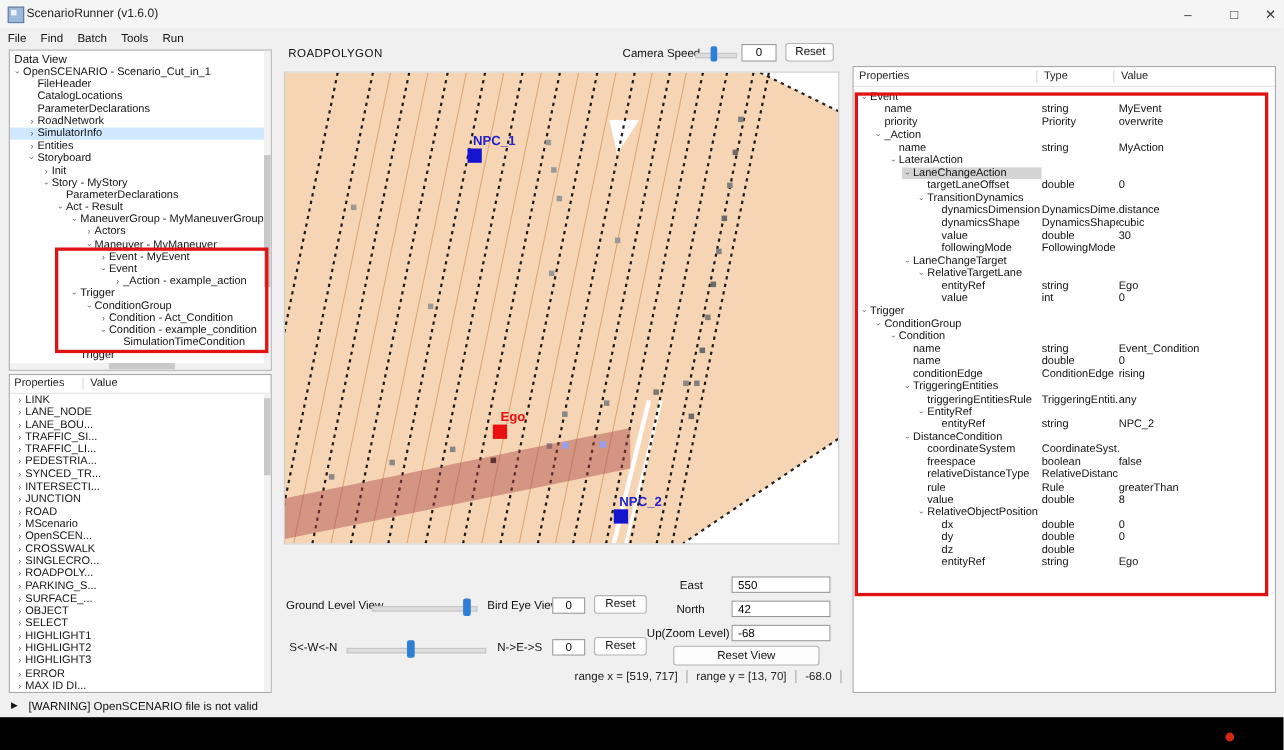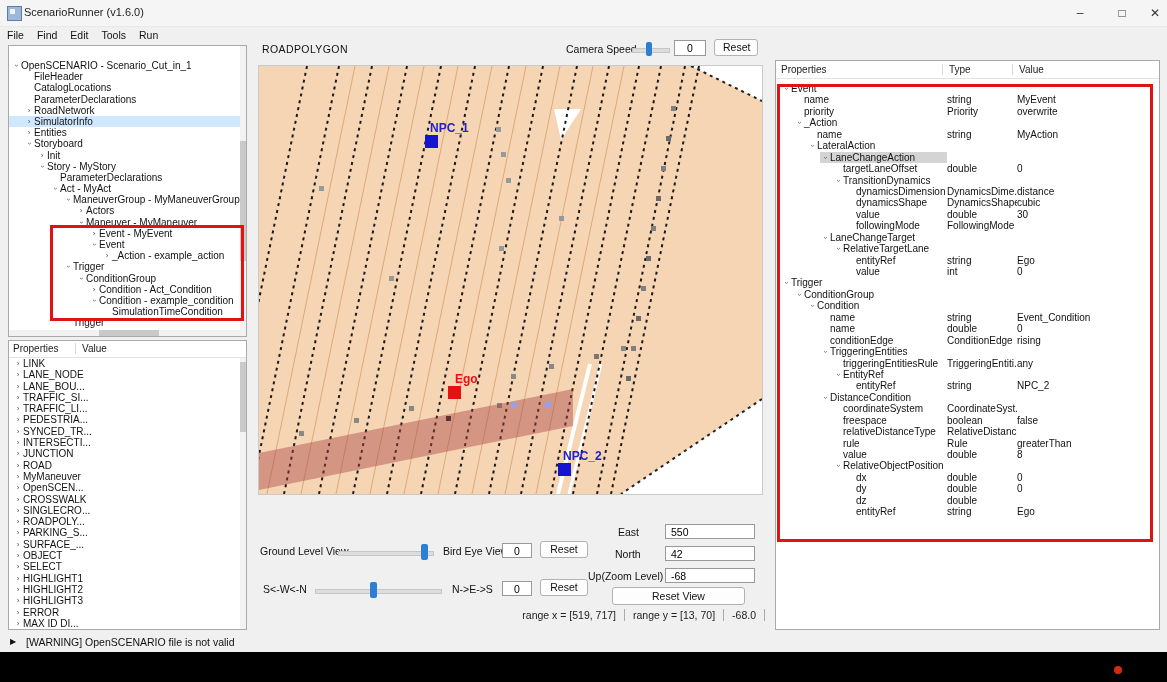--- a/index.html
+++ b/index.html
@@ -66,39 +66,40 @@
     </span>
   <span class="title">ScenarioRunner (v1.6.0)</span>
   <span class="wctl" style="left:1063px">–</span>
   <span class="wctl" style="left:1105px">□</span>
   <span class="wctl" style="left:1138px">✕</span>
 </div>
 
 <div class="abs" id="menubar" style="left:0;top:26px;width:1167px;height:18px;display:flex;gap:13px;padding-left:7px;font-size:10.5px;align-items:center">
     <span>File</span>
     <span>Find</span>
-    <span>Edit</span>
+    <span>Batch</span>
     <span>Tools</span>
     <span>Run</span>
   </div>
 
 <div class="panel" id="left-top" style="left:8px;top:45px;width:239px;height:292px;overflow:hidden">
+  <div class="ptitle">Data View</div>
   <div class="abs" style="left:0;top:14px;width:231px">
       <div class="tree-row"><span class="arw open" style="margin-left: 2px;">›</span><span>OpenSCENARIO - Scenario_Cut_in_1</span></div>
       <div class="tree-row"><span class="arw" style="margin-left: 15px;"></span><span>FileHeader</span></div>
       <div class="tree-row"><span class="arw" style="margin-left: 15px;"></span><span>CatalogLocations</span></div>
       <div class="tree-row"><span class="arw" style="margin-left: 15px;"></span><span>ParameterDeclarations</span></div>
       <div class="tree-row"><span class="arw" style="margin-left: 15px;">›</span><span>RoadNetwork</span></div>
       <div class="tree-row sel"><span class="arw" style="margin-left: 15px;">›</span><span>SimulatorInfo</span></div>
       <div class="tree-row"><span class="arw" style="margin-left: 15px;">›</span><span>Entities</span></div>
       <div class="tree-row"><span class="arw open" style="margin-left: 15px;">›</span><span>Storyboard</span></div>
       <div class="tree-row"><span class="arw" style="margin-left: 28px;">›</span><span>Init</span></div>
       <div class="tree-row"><span class="arw open" style="margin-left: 28px;">›</span><span>Story - MyStory</span></div>
       <div class="tree-row"><span class="arw" style="margin-left: 41px;"></span><span>ParameterDeclarations</span></div>
-      <div class="tree-row"><span class="arw open" style="margin-left: 41px;">›</span><span>Act - MyAct</span></div>
+      <div class="tree-row"><span class="arw open" style="margin-left: 41px;">›</span><span>Act - Result</span></div>
       <div class="tree-row"><span class="arw open" style="margin-left: 54px;">›</span><span>ManeuverGroup - MyManeuverGroup</span></div>
       <div class="tree-row"><span class="arw" style="margin-left: 67px;">›</span><span>Actors</span></div>
       <div class="tree-row"><span class="arw open" style="margin-left: 67px;">›</span><span>Maneuver - MyManeuver</span></div>
       <div class="tree-row"><span class="arw" style="margin-left: 80px;">›</span><span>Event - MyEvent</span></div>
       <div class="tree-row"><span class="arw open" style="margin-left: 80px;">›</span><span>Event</span></div>
       <div class="tree-row"><span class="arw" style="margin-left: 93px;">›</span><span>_Action - example_action</span></div>
       <div class="tree-row"><span class="arw open" style="margin-left: 54px;">›</span><span>Trigger</span></div>
       <div class="tree-row"><span class="arw open" style="margin-left: 67px;">›</span><span>ConditionGroup</span></div>
       <div class="tree-row"><span class="arw" style="margin-left: 80px;">›</span><span>Condition - Act_Condition</span></div>
       <div class="tree-row"><span class="arw open" style="margin-left: 80px;">›</span><span>Condition - example_condition</span></div>
@@ -123,21 +124,21 @@
       <div class="list-row"><span class="arw" style="margin-left: 4px;">›</span><span>LINK</span></div>
       <div class="list-row"><span class="arw" style="margin-left: 4px;">›</span><span>LANE_NODE</span></div>
       <div class="list-row"><span class="arw" style="margin-left: 4px;">›</span><span>LANE_BOU...</span></div>
       <div class="list-row"><span class="arw" style="margin-left: 4px;">›</span><span>TRAFFIC_SI...</span></div>
       <div class="list-row"><span class="arw" style="margin-left: 4px;">›</span><span>TRAFFIC_LI...</span></div>
       <div class="list-row"><span class="arw" style="margin-left: 4px;">›</span><span>PEDESTRIA...</span></div>
       <div class="list-row"><span class="arw" style="margin-left: 4px;">›</span><span>SYNCED_TR...</span></div>
       <div class="list-row"><span class="arw" style="margin-left: 4px;">›</span><span>INTERSECTI...</span></div>
       <div class="list-row"><span class="arw" style="margin-left: 4px;">›</span><span>JUNCTION</span></div>
       <div class="list-row"><span class="arw" style="margin-left: 4px;">›</span><span>ROAD</span></div>
-      <div class="list-row"><span class="arw" style="margin-left: 4px;">›</span><span>MyManeuver</span></div>
+      <div class="list-row"><span class="arw" style="margin-left: 4px;">›</span><span>MScenario</span></div>
       <div class="list-row"><span class="arw" style="margin-left: 4px;">›</span><span>OpenSCEN...</span></div>
       <div class="list-row"><span class="arw" style="margin-left: 4px;">›</span><span>CROSSWALK</span></div>
       <div class="list-row"><span class="arw" style="margin-left: 4px;">›</span><span>SINGLECRO...</span></div>
       <div class="list-row"><span class="arw" style="margin-left: 4px;">›</span><span>ROADPOLY...</span></div>
       <div class="list-row"><span class="arw" style="margin-left: 4px;">›</span><span>PARKING_S...</span></div>
       <div class="list-row"><span class="arw" style="margin-left: 4px;">›</span><span>SURFACE_...</span></div>
       <div class="list-row"><span class="arw" style="margin-left: 4px;">›</span><span>OBJECT</span></div>
       <div class="list-row"><span class="arw" style="margin-left: 4px;">›</span><span>SELECT</span></div>
       <div class="list-row"><span class="arw" style="margin-left: 4px;">›</span><span>HIGHLIGHT1</span></div>
       <div class="list-row"><span class="arw" style="margin-left: 4px;">›</span><span>HIGHLIGHT2</span></div>

